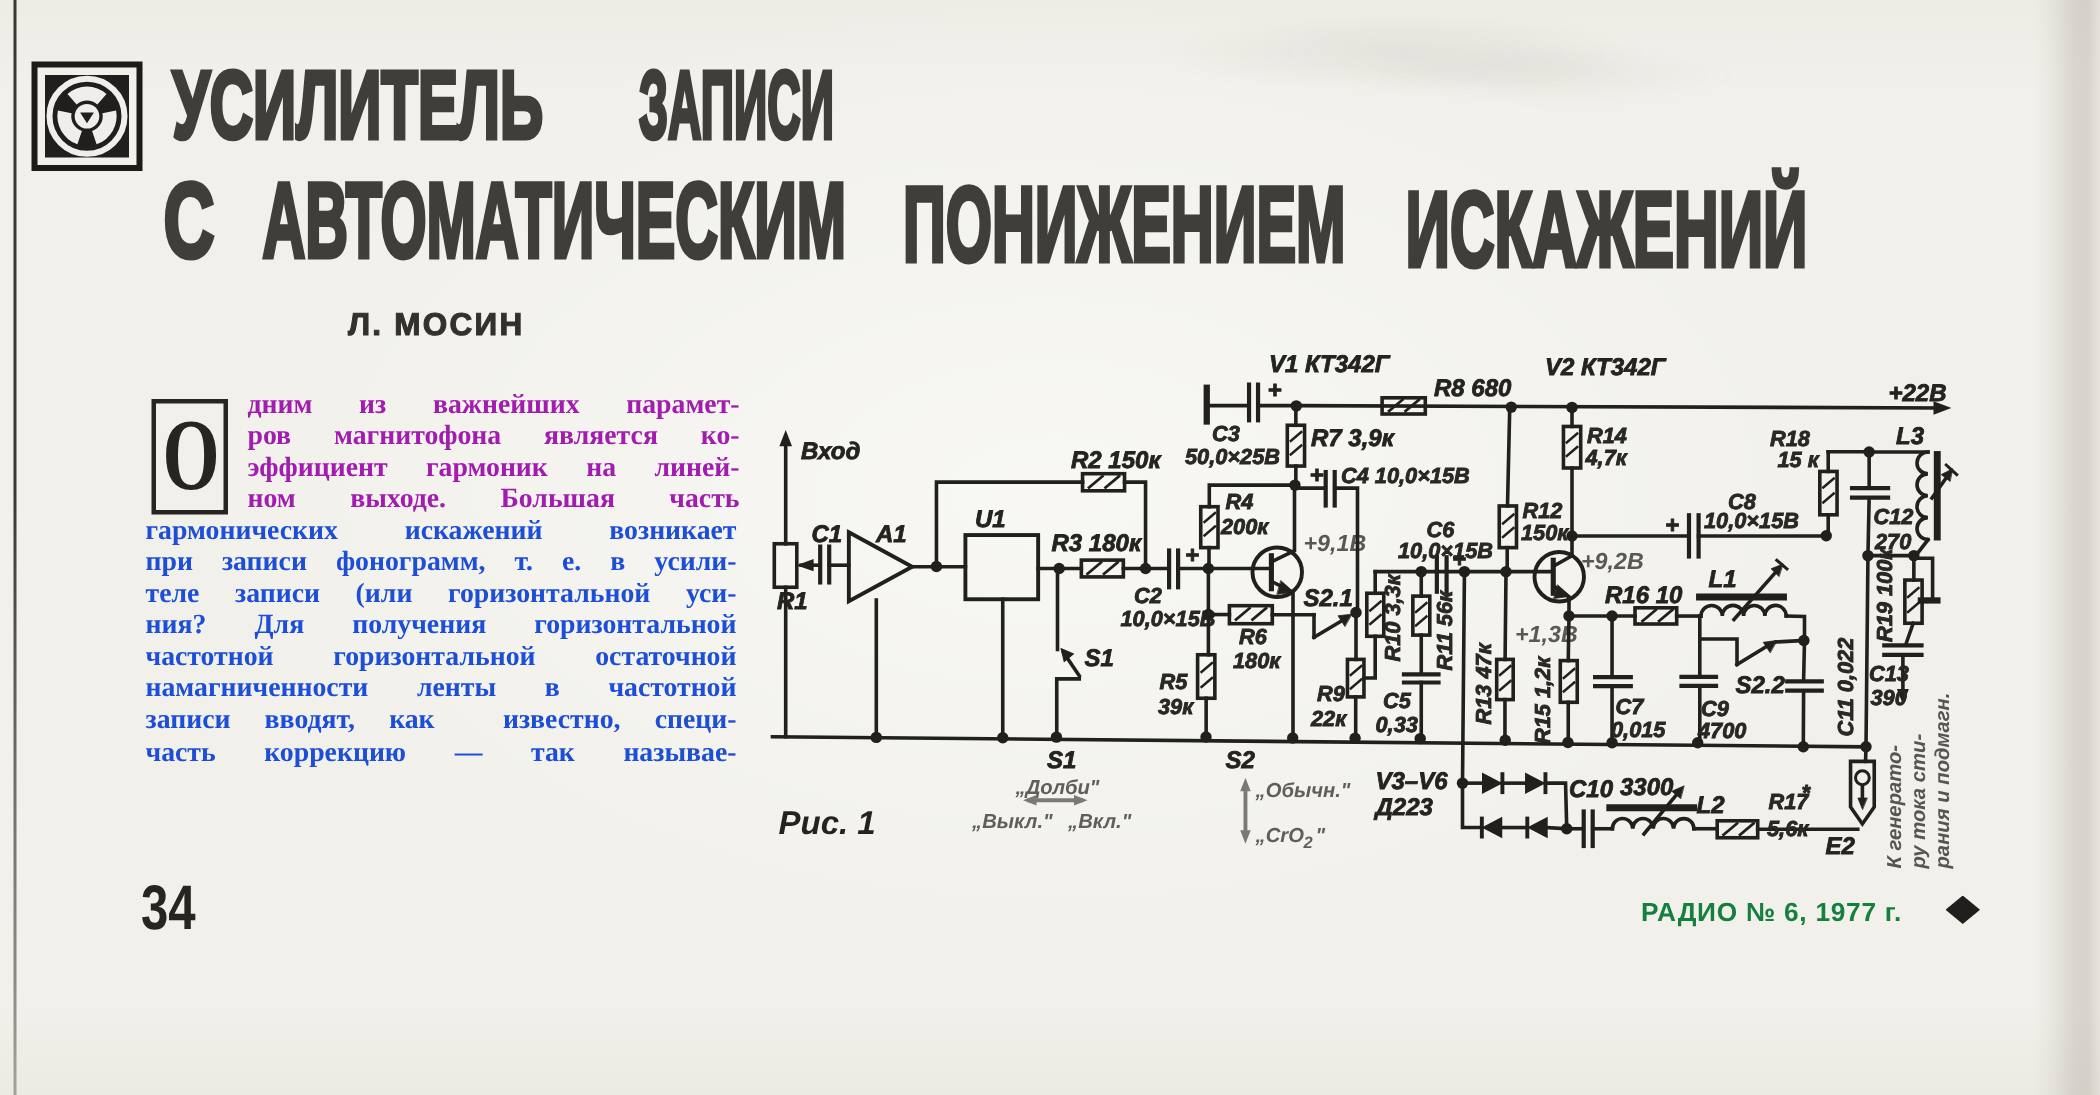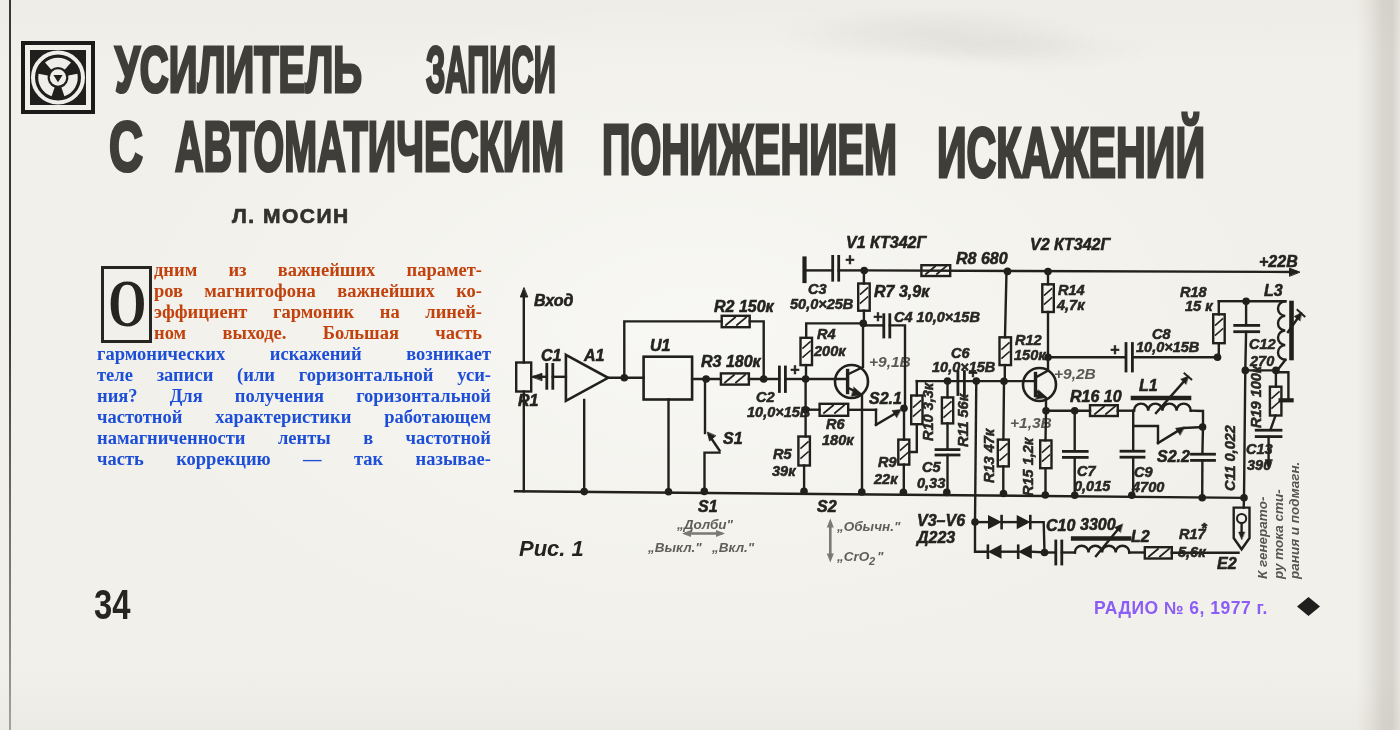--- a/index.html
+++ b/index.html
@@ -56,39 +56,41 @@
   <text x="937" y="177" font-size="71" textLength="268" lengthAdjust="spacingAndGlyphs">ИСКАЖЕНИЙ</text>
 
   <text x="232" y="223" font-size="21" letter-spacing="1.5" fill="#33312e" stroke="#33312e" stroke-width="0.7">Л. МОСИН</text>
  </g>
 </svg>
 
 <div class="abs" style="left:101px;top:266px;width:45px;height:71px;border:3.5px solid #26251f"></div>
 
 <div class="abs" style="left:101px;top:267px;width:52px;height:76px;font-family:'Liberation Serif',serif;font-weight:bold;font-size:68px;color:#26251f;text-align:center;line-height:72px;transform:scaleX(0.72)">О</div>
 
-<div class="abs" style="left:154px;top:259.5px;width:328px;font-family:'Liberation Serif',serif;font-weight:bold;font-size:18.5px;color:#c2410c;line-height:21.1px">
+<div class="abs" style="left:165px;top:259.5px;width:328px;font-family:'Liberation Serif',serif;font-weight:bold;font-size:18.5px;color:#a21caf;line-height:21.1px">
 <div class="tl">дним из важнейших парамет-</div>
-<div class="tl">ров магнитофона важнейших ко-</div>
+<div class="tl">ров магнитофона является ко-</div>
 <div class="tl">эффициент гармоник на линей-</div>
 <div class="tl">ном&nbsp;&nbsp;выходе.&nbsp;&nbsp;Большая&nbsp;&nbsp;часть</div>
 </div>
 
 <div class="abs" style="left:97px;top:343.9px;width:394px;font-family:'Liberation Serif',serif;font-weight:bold;font-size:18.5px;color:#1d4ed8;line-height:21.1px">
 <div class="tl">гармонических искажений возникает</div>
+<div class="tl">при записи фонограмм, т. е. в усили-</div>
 <div class="tl">теле записи (или горизонтальной уси-</div>
 <div class="tl">ния? Для получения горизонтальной</div>
-<div class="tl">частотной характеристики работающем</div>
+<div class="tl">частотной горизонтальной остаточной</div>
 <div class="tl">намагниченности ленты в частотной</div>
+<div class="tl">записи вводят, как&nbsp;&nbsp;известно, специ-</div>
 <div class="tl">часть коррекцию — так называе-</div>
 </div>
 
 <div class="abs" style="left:94px;top:584px;font-weight:bold;font-size:42px;color:#26251f;transform:scaleX(0.78);transform-origin:0 0;line-height:42px">34</div>
 
-<div class="abs" style="left:1094px;top:598px;font-weight:bold;font-size:17.5px;color:#8b5cf6;letter-spacing:0.5px">РАДИО № 6, 1977 г.</div>
+<div class="abs" style="left:1094px;top:598px;font-weight:bold;font-size:17.5px;color:#15803d;letter-spacing:0.5px">РАДИО № 6, 1977 г.</div>
 
 <div class="abs" style="left:1297px;top:597px;width:23px;height:19px;background:#211f1d;clip-path:polygon(50% 0,100% 50%,50% 100%,0 50%)"></div>
 
 <svg id="sch" class="abs" style="left:0;top:0" width="1400" height="730" viewBox="0 0 1400 730" fill="none" stroke-linecap="square">
 <g stroke="#21201c" stroke-width="2.4">
 
 <g>
         <path d="M523.8 296.5 V362.5"></path>
         <path d="M523.8 288 l-3.5 9 h7 z" fill="#21201c" stroke-width="1"></path>
 <text x="534" y="306" class="lab">Вход</text>

